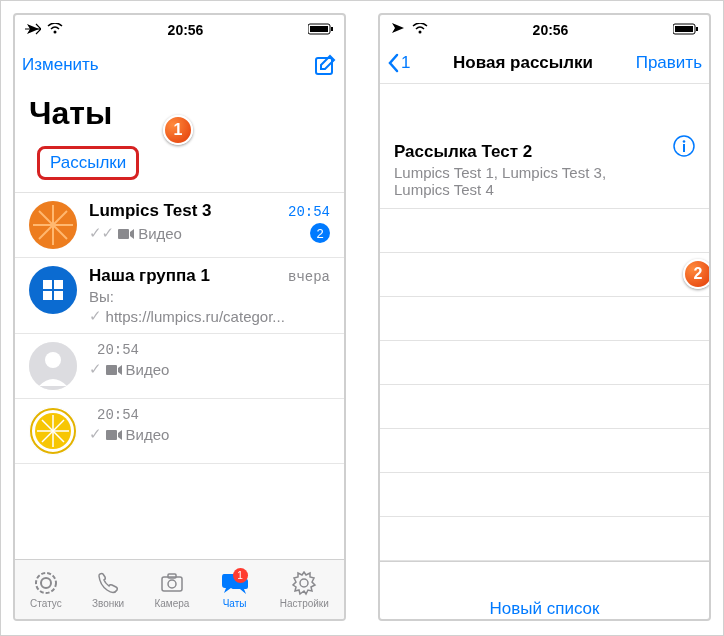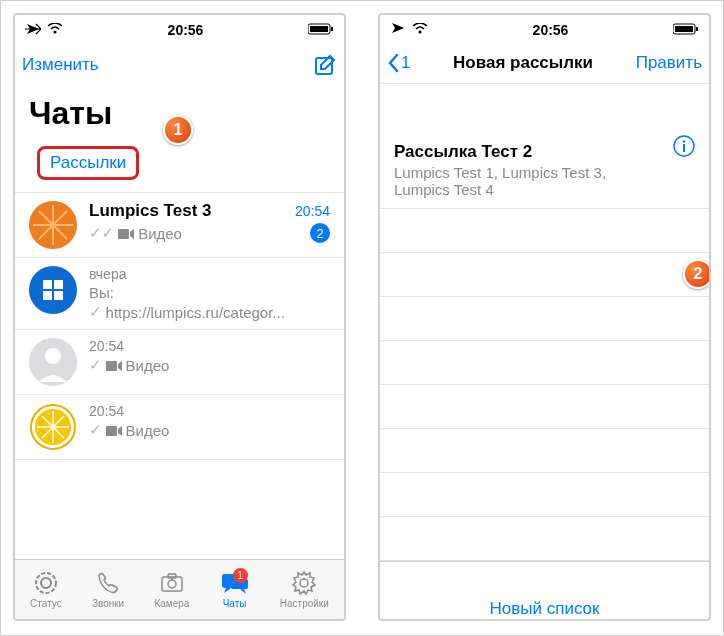--- a/index.html
+++ b/index.html
@@ -92,21 +92,21 @@
   }
   .avatar {
     width: 48px; height: 48px; border-radius: 50%;
     flex-shrink: 0;
     background: #eee;
     display: flex; align-items: center; justify-content: center;
   }
   .chat-main { flex: 1; min-width: 0; }
   .chat-head { display: flex; justify-content: space-between; align-items: baseline; }
   .chat-name { font-size: 17px; font-weight: 600; color: #000; white-space: nowrap; overflow: hidden; text-overflow: ellipsis; }
-  .chat-time { font-size: 14px; color: #8a8a8e; flex-shrink: 0; }
+  .chat-time { font-size: 14px; color: #8a8a8e; flex-shrink: 0; margin-left: 8px; font-family: Liberation Mono, monospace;}
   .chat-time.blue { color: #007aff; }
   .chat-sub { display: flex; justify-content: space-between; align-items: center; margin-top: 2px; }
   .chat-snippet { font-size: 15px; color: #8a8a8e; white-space: nowrap; overflow: hidden; text-overflow: ellipsis; display: flex; align-items: center; gap: 4px; }
   .badge {
     background: #007aff; color: #fff; border-radius: 10px;
     min-width: 20px; height: 20px; font-size: 13px;
     display: inline-flex; align-items: center; justify-content: center;
     padding: 0 6px;
   }
 
@@ -268,20 +268,21 @@
           <svg width="48" height="48" viewBox="0 0 48 48">
               <circle cx="24" cy="24" r="24" fill="#0b6bd1"></circle>
               <rect x="14" y="14" width="9" height="9" fill="#fff"></rect>
               <rect x="25" y="14" width="9" height="9" fill="#fff"></rect>
               <rect x="14" y="25" width="9" height="9" fill="#fff"></rect>
               <rect x="25" y="25" width="9" height="9" fill="#fff"></rect>
             </svg>
         </div>
         <div class="chat-main">
           <div class="chat-head">
+            <span class="chat-name">Наша группа 1</span>
             <span class="chat-time">вчера</span>
           </div>
           <div class="chat-sub">
             <span class="chat-snippet">
               <span>Вы:</span>
             </span>
           </div>
           <div class="chat-sub">
             <span class="chat-snippet">
               <span class="tick">✓</span>

